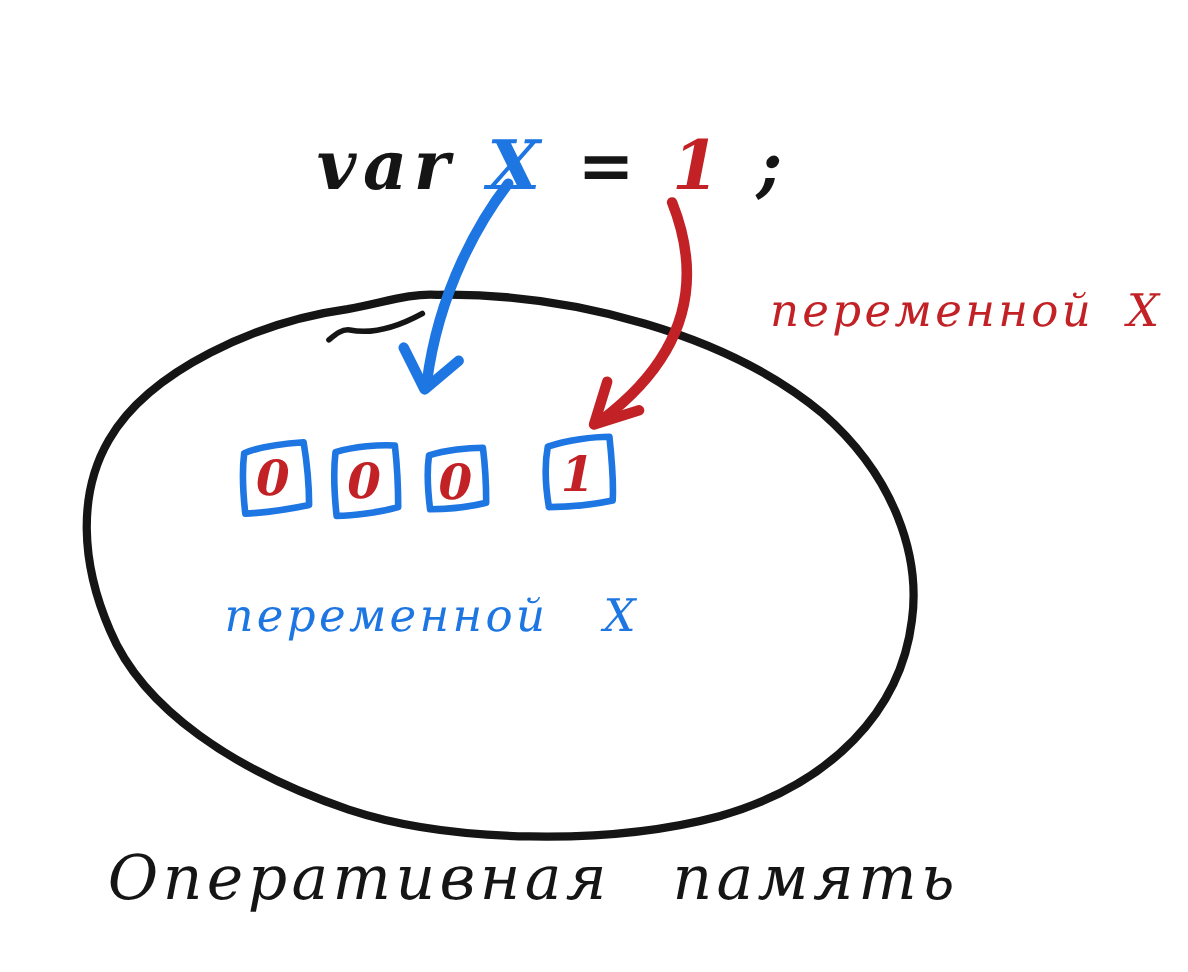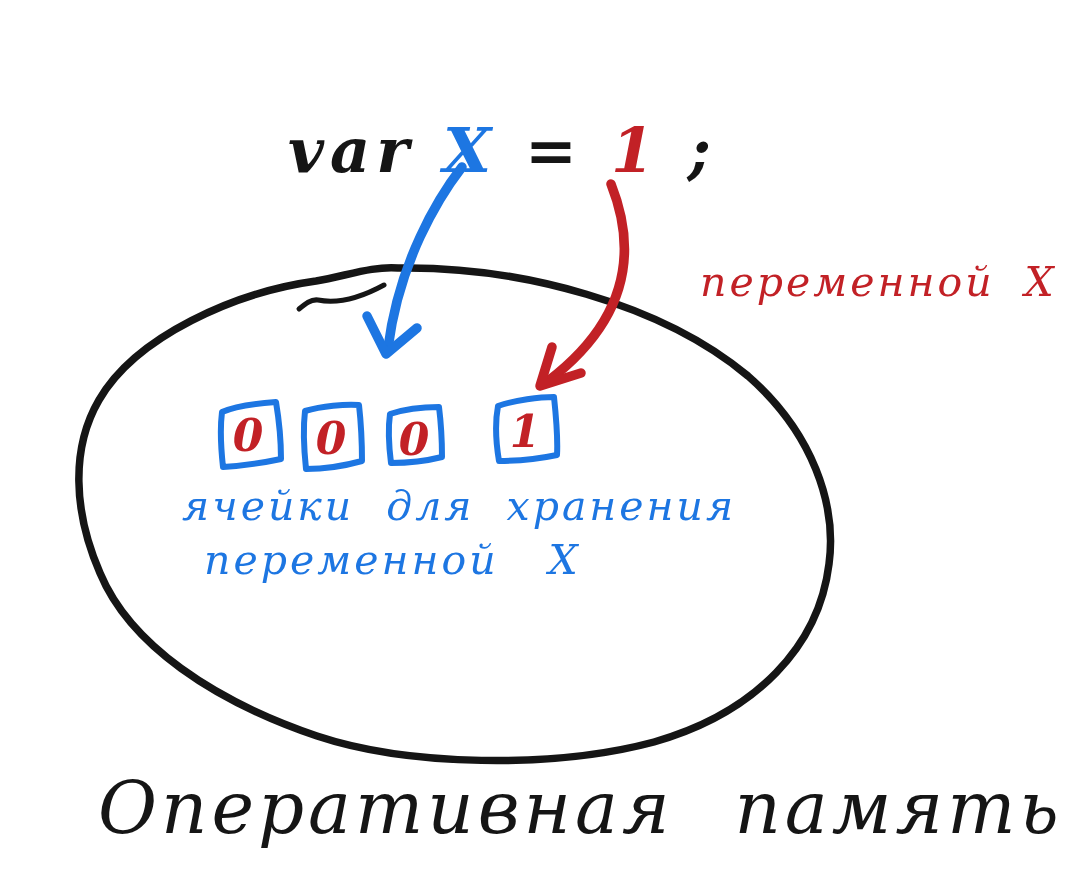--- a/index.html
+++ b/index.html
@@ -38,21 +38,21 @@
 
   
   .value-ann-1{left:624px;top:206px;font-size:41px;color:var(--red);letter-spacing:3px;}
   .value-ann-2{left:700px;top:258px;font-size:41px;color:var(--red);letter-spacing:3px;word-spacing:14px;}
 
   
   .cells-ann-1{left:182px;top:482px;font-size:41px;color:var(--blue);letter-spacing:3px;word-spacing:16px;}
   .cells-ann-2{left:204px;top:536px;font-size:41px;color:var(--blue);letter-spacing:3px;word-spacing:34px;}
 
   
-  .memory-label{left:98px;top:766px;font-size:72px;color:var(--black);letter-spacing:4px;word-spacing:34px;}
+  .memory-label{left:98px;top:766px;font-size:56px;color:var(--black);letter-spacing:4px;word-spacing:34px;}
 
   
   .cell-digit{
     position:absolute;
     font-style:italic;font-weight:bold;
     font-size:44px;line-height:60px;
     color:var(--red);
     text-align:center;
     user-select:none;
   }
@@ -112,18 +112,17 @@
     <span>;</span>
   </div>
 
   <div class="hand value-ann-2">переменной X</div>
 
   <span class="cell-digit d0">0</span>
   <span class="cell-digit d1">0</span>
   <span class="cell-digit d2">0</span>
   <span class="cell-digit d3">1</span>
 
-  <div class="hand cells-ann-1">ячейки для хранения</div>
   <div class="hand cells-ann-2">переменной X</div>
 
   <div class="hand memory-label">Оперативная память</div>
 
 </div>
 
 </body></html>

